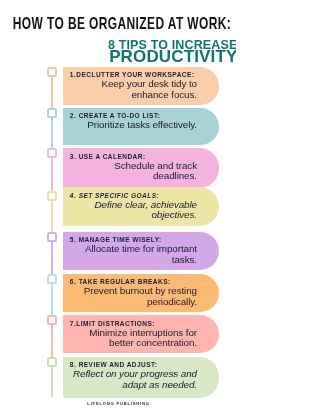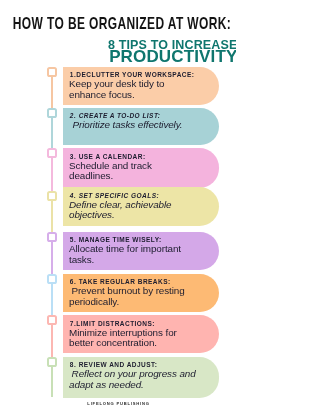--- a/index.html
+++ b/index.html
@@ -14,21 +14,21 @@
   .subtitle{position:absolute;left:1.5px;top:40px;width:236px;text-align:right;color:#0f766e;}
   .sub1{font-weight:bold;font-size:12.5px;line-height:11.1px;letter-spacing:0.15px;}
   .sub2{font-weight:bold;font-size:17px;line-height:11.1px;letter-spacing:0.15px;}
 
   .card{position:absolute;left:63px;width:156px;box-sizing:border-box;
         border-radius:0 19.5px 19.5px 0;}
   .card .h{position:absolute;left:6.8px;top:4.5px;right:6px;white-space:nowrap;
         font-weight:bold;font-size:6.5px;line-height:7px;letter-spacing:0.47px;color:#1c1c2e;}
   .card .h .num{margin-right:0.2px;}
   .card .b{position:absolute;left:6px;top:12.5px;width:128px;
-        font-size:9.9px;line-height:10.8px;color:#1c1c2e;letter-spacing:-0.1px;}
+        font-size:9.9px;line-height:10.8px;color:#1c1c2e;letter-spacing:-0.1px;text-align:right;}
 
   .mark{position:absolute;width:10.5px;height:10px;left:46.9px;box-sizing:border-box;
         border:2.4px solid #000;border-radius:2.6px;background:#fff;}
   .conn{position:absolute;width:2.3px;left:51.1px;}
 
   .footer{position:absolute;left:0.5px;top:400.5px;width:236px;text-align:center;
         font-size:4.1px;font-weight:bold;letter-spacing:0.8px;color:#2b2b2b;}
 </style>
 </head>
 <body>
@@ -55,21 +55,21 @@
       <div class="mark" style="top: 315px; border-color: rgb(252, 183, 178);"></div>
       <div class="conn" style="top: 325px; height: 31.5px; background: rgb(252, 183, 178);"></div>
       <div class="mark" style="top: 356.5px; border-color: rgb(200, 224, 182);"></div>
       <div class="conn" style="top: 366.5px; height: 30.5px; background: rgb(200, 224, 182);"></div>
     </div>
   <div id="cards">
       <div class="card" style="background: rgb(251, 205, 168); top: 66.5px; height: 38px;">
         <div class="h"><span class="num">1.</span><span class="htxt">DECLUTTER YOUR WORKSPACE:</span></div>
         <div class="b">Keep your desk tidy to enhance focus.</div>
       </div>
-      <div class="card" style="background: rgb(167, 210, 214); top: 107.5px; height: 37.5px; font-style: italic;">
+      <div class="card" style="background: rgb(167, 210, 214); top: 107.5px; height: 37.5px;">
         <div class="h"><span class="num">2.</span><span class="gap">&nbsp;</span><span class="htxt">CREATE A TO-DO LIST:</span></div>
         <div class="b" style="text-indent: 3.5px;">Prioritize tasks effectively.</div>
       </div>
       <div class="card" style="background: rgb(244, 179, 221); top: 148px; height: 39.5px;">
         <div class="h"><span class="num">3.</span><span class="gap">&nbsp;</span><span class="htxt">USE A CALENDAR:</span></div>
         <div class="b">Schedule and track deadlines.</div>
       </div>
       <div class="card" style="background: rgb(237, 229, 166); top: 187px; height: 38.5px; font-style: italic;">
         <div class="h"><span class="num">4.</span><span class="gap">&nbsp;</span><span class="htxt">SET SPECIFIC GOALS:</span></div>
         <div class="b">Define clear, achievable objectives.</div>

